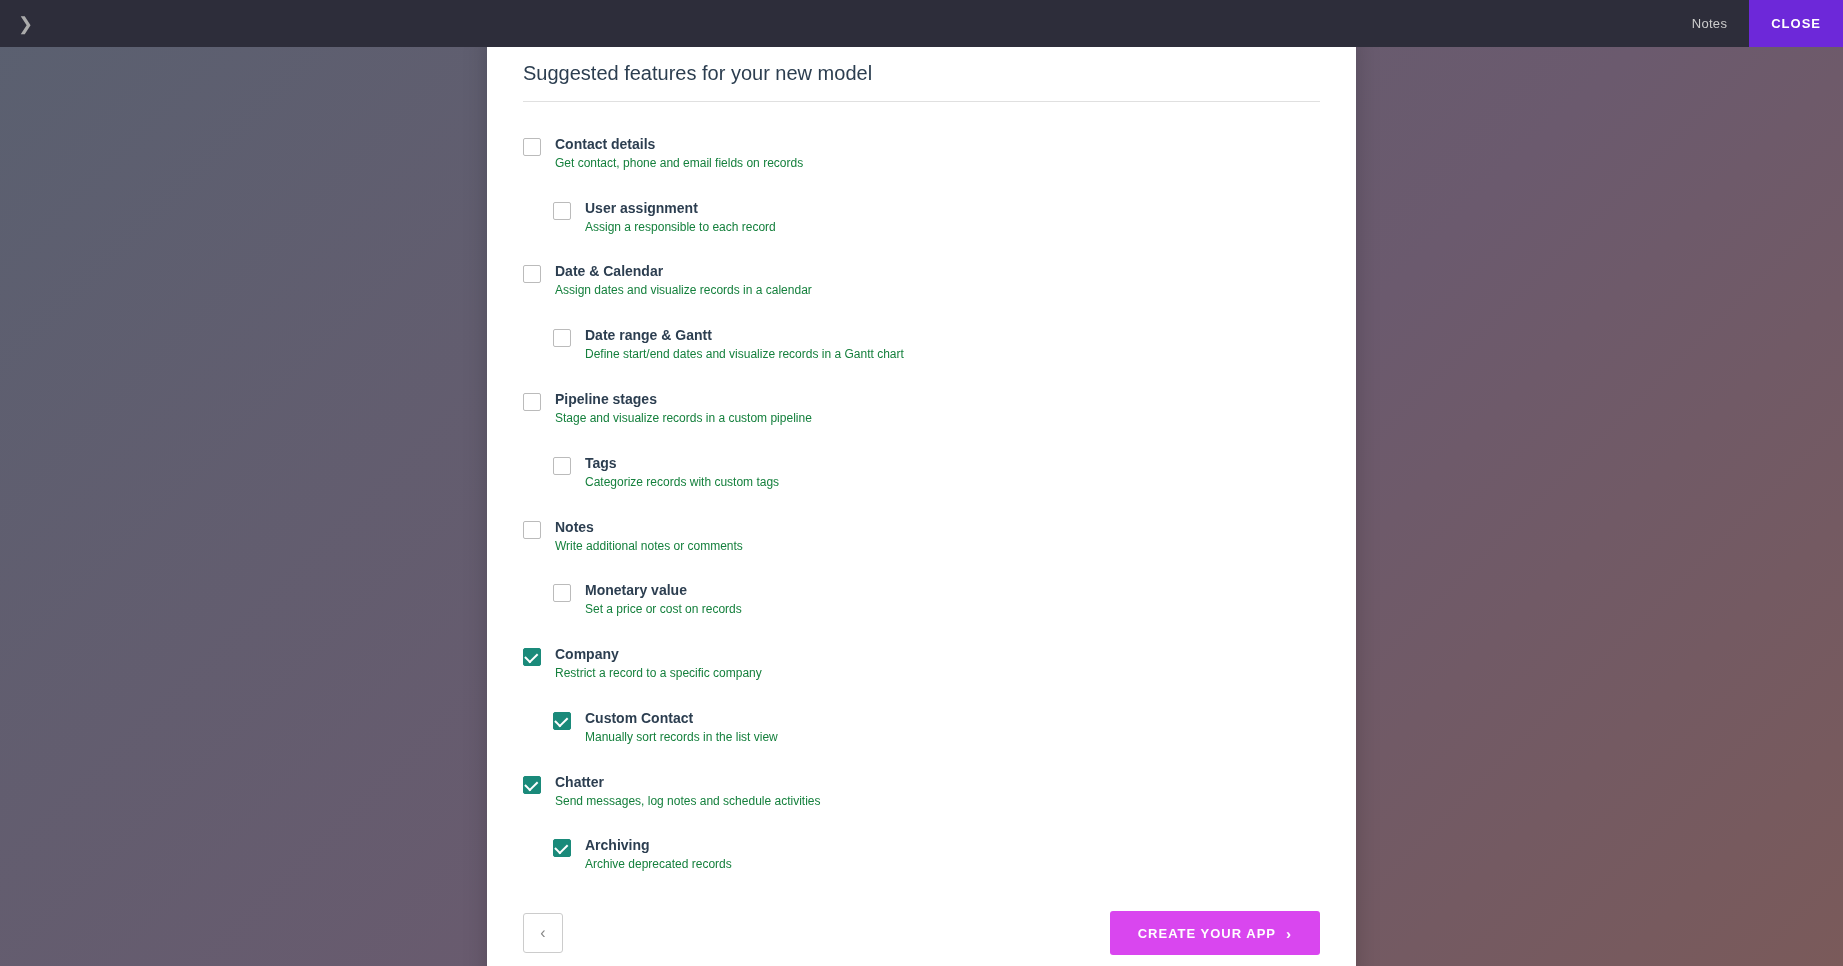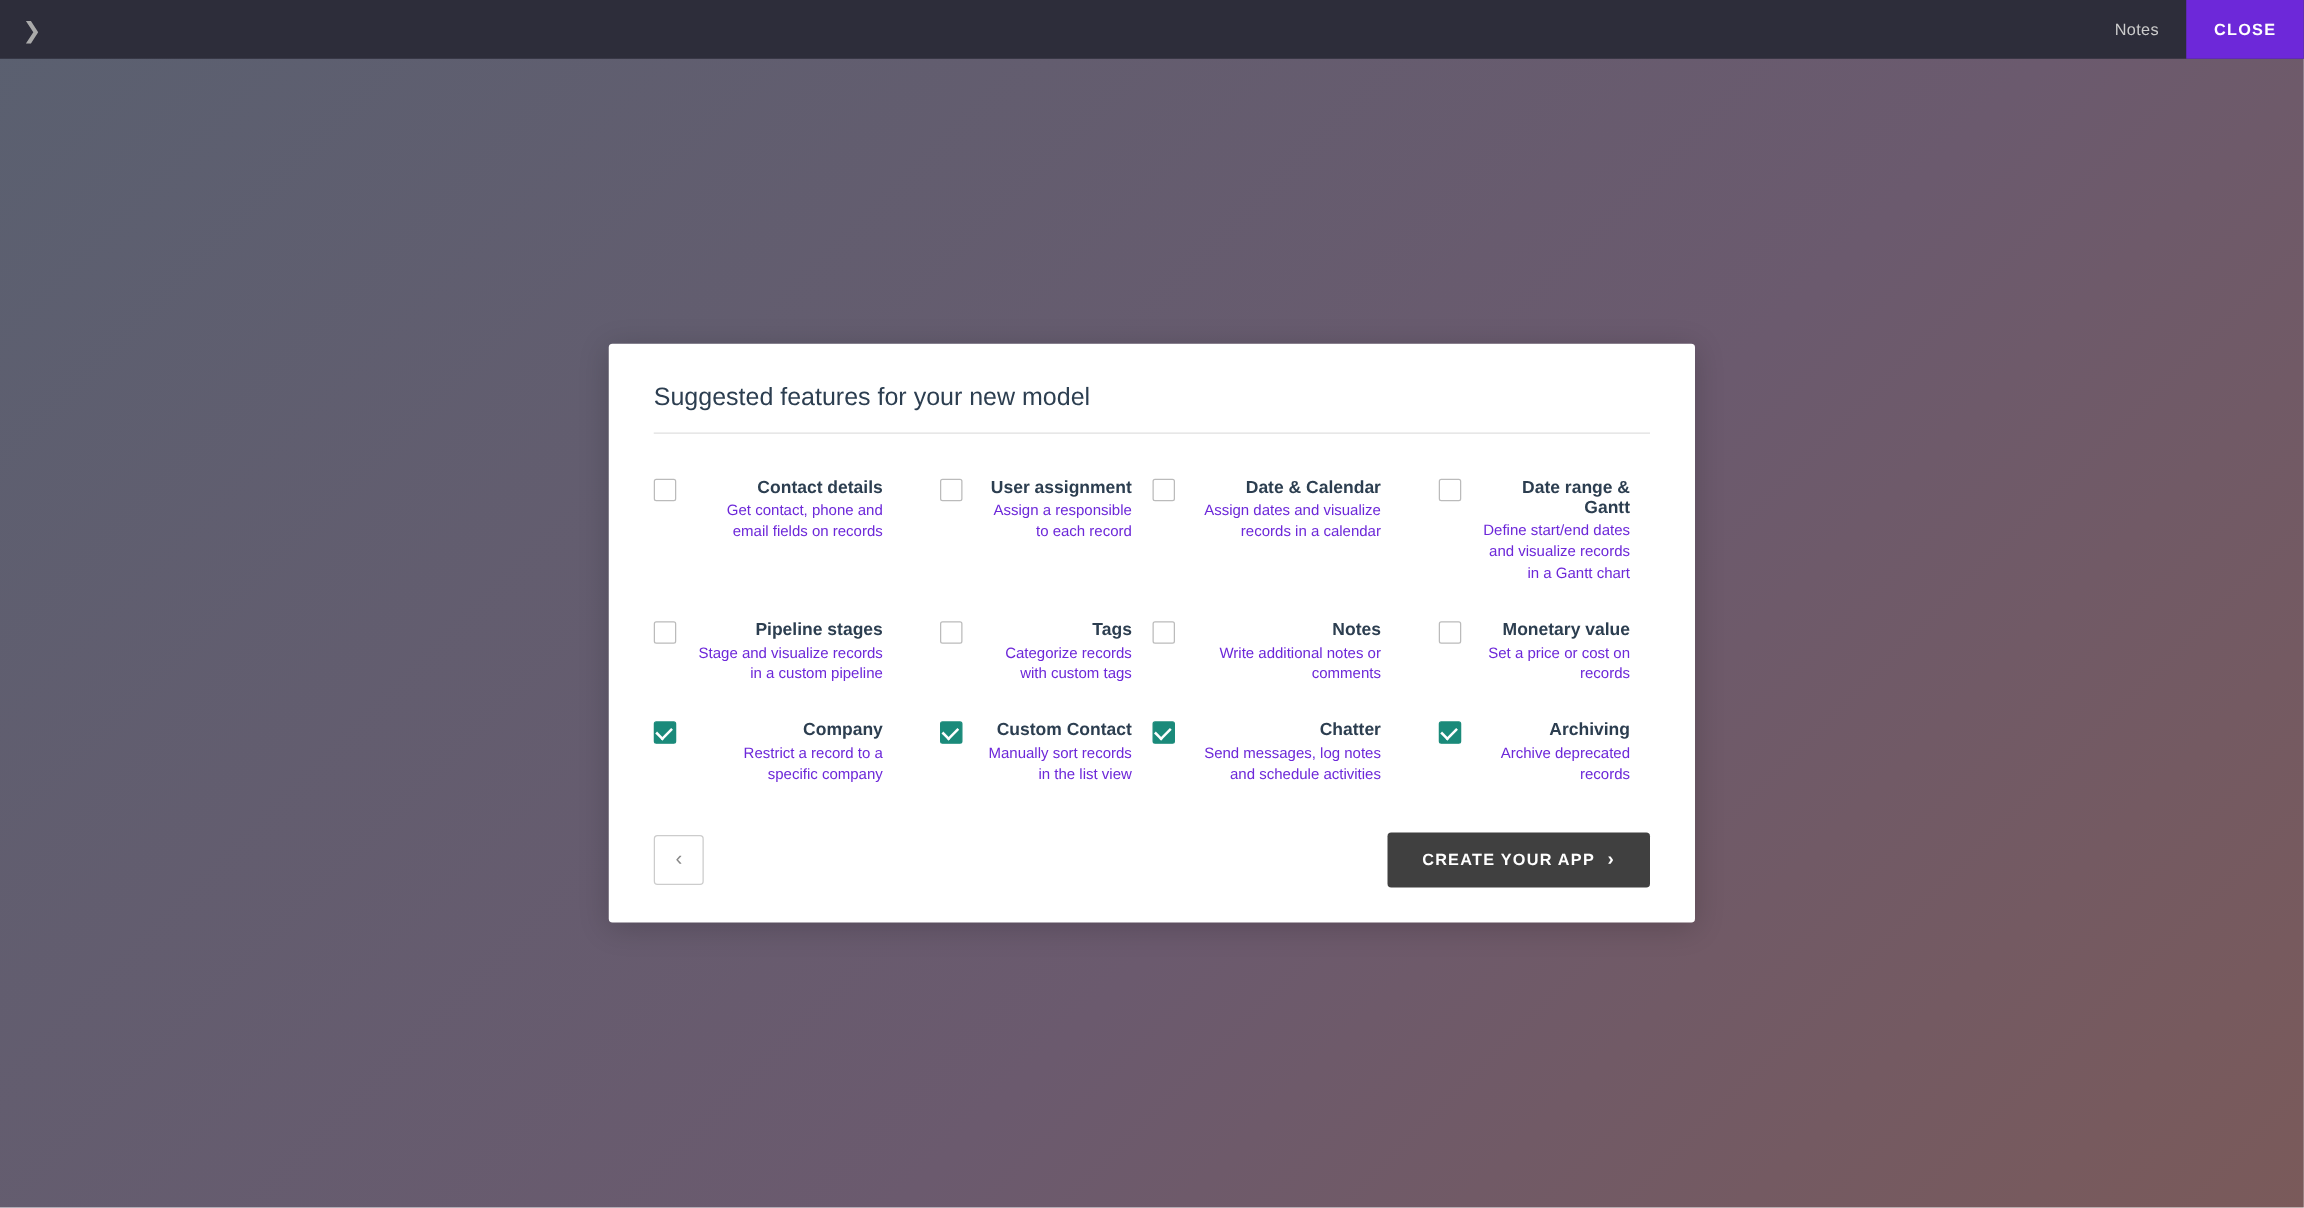--- a/index.html
+++ b/index.html
@@ -94,23 +94,22 @@
 
     .modal-divider {
       border: none;
       border-top: 1px solid #e0e0e0;
       margin-bottom: 20px;
     }
 
     
     .features-grid {
       display: grid;
-      grid-template-columns: 1fr 1fr 1fr 1fr;
+      grid-template-columns: 1fr;
       gap: 0;
-      text-align: right;
     }
 
     .feature-item {
       display: flex;
       align-items: flex-start;
       padding: 14px 16px 14px 0;
       gap: 14px;
     }
 
     .feature-item.right-col {
@@ -153,21 +152,21 @@
 
     .feature-name {
       font-size: 14px;
       font-weight: 600;
       color: #2c3e50;
       margin-bottom: 3px;
     }
 
     .feature-desc {
       font-size: 12px;
-      color: #6d28d9;
+      color: #15803d;
       line-height: 1.4;
     }
 
     
     .modal-footer {
       display: flex;
       align-items: center;
       justify-content: space-between;
       margin-top: 24px;
     }
@@ -180,21 +179,21 @@
       border-radius: 3px;
       display: flex;
       align-items: center;
       justify-content: center;
       cursor: pointer;
       color: #888;
       font-size: 16px;
     }
 
     .create-app-btn {
-      background: #404040;
+      background: #d946ef;
       color: #fff;
       border: none;
       border-radius: 3px;
       padding: 6px 28px;
       height: 44px;
       font-size: 13px;
       font-weight: 700;
       letter-spacing: 1px;
       cursor: pointer;
       display: flex;

